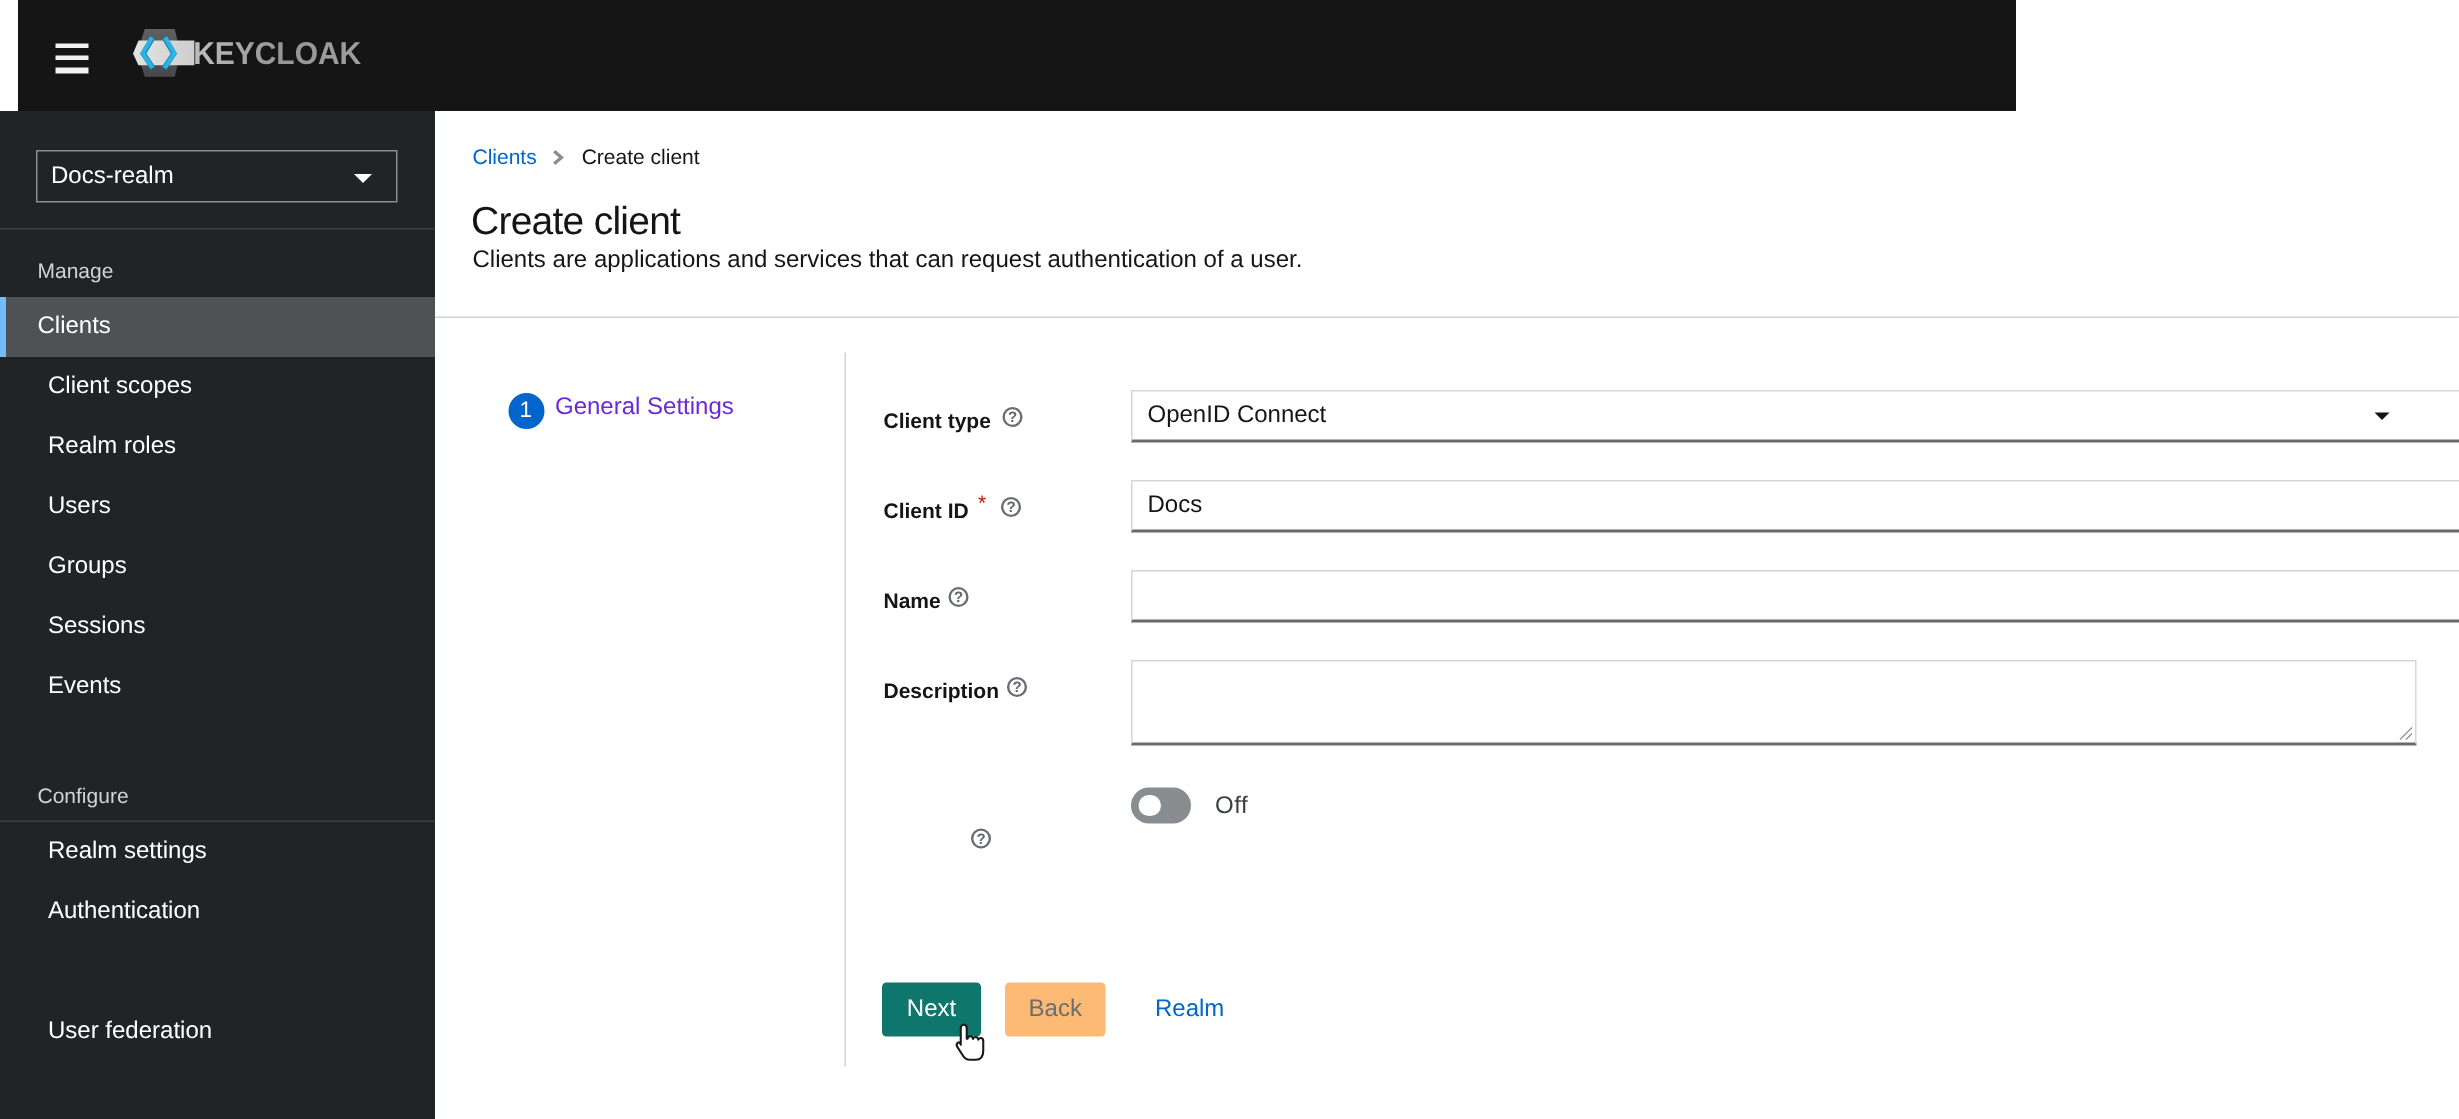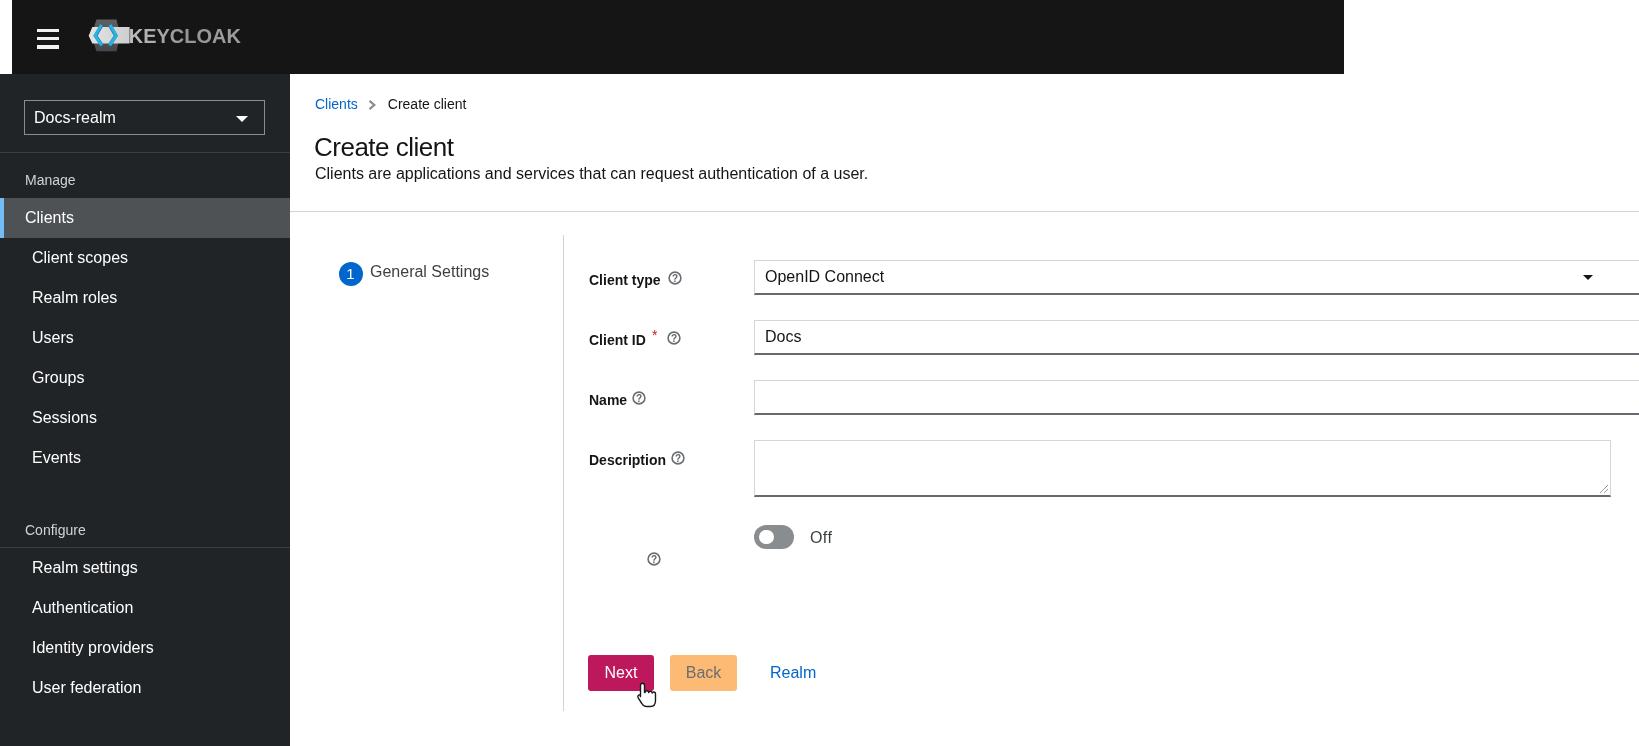--- a/index.html
+++ b/index.html
@@ -30,21 +30,21 @@
   #crumb .lnk { color:#0066cc; }
   #crumb .cur { color:#151515; }
   #title { position:absolute; left:24px; top:58px; font-size:26px; line-height:31px; letter-spacing:-0.5px;
     color:#151515; font-weight:400; }
   #subtitle { position:absolute; left:25px; top:92px; font-size:16px; line-height:16px; color:#151515; }
   #hdiv { position:absolute; left:0; top:137px; width:1349px; height:1px; background:#d2d2d2; }
   #vdiv { position:absolute; left:273px; top:161px; width:1px; height:476px; background:#d2d2d2; }
 
   #stepnum { position:absolute; left:48.5px; top:187.5px; width:24px; height:24px; border-radius:50%;
     background:#0066cc; color:#fff; font-size:15px; line-height:24px; text-align:center; }
-  #steplbl { position:absolute; left:80px; top:189px; font-size:16px; line-height:17px; color:#404040; }
+  #steplbl { position:absolute; left:80px; top:189px; font-size:16px; line-height:17px; color:#6d28d9; }
 
   .flabel { position:absolute; left:299px; font-size:14px; line-height:16px; font-weight:700; color:#151515; }
   .req { color:#c9190b; font-size:14px; font-weight:400; }
   .helpicon { position:absolute; width:14px; height:14px; }
 
   .finput { position:absolute; left:464px; width:1001px; height:35px; background:#fff;
     border:1px solid #d6d6d6; border-bottom:2px solid #66696d;
     font-size:16px; color:#151515; line-height:32px; padding-left:10px; }
   #selcaret { position:absolute; left:1293px; top:201px; width:0; height:0;
     border-left:5px solid transparent; border-right:5px solid transparent;
@@ -53,21 +53,21 @@
     border:1px solid #d6d6d6; border-bottom:2px solid #66696d; }
 
   #toggle { position:absolute; left:464px; top:451px; width:40px; height:24px;
     border-radius:12px; background:#8a8d90; }
   #knob { position:absolute; left:5px; top:4.75px; width:14.5px; height:14.5px;
     border-radius:50%; background:#fff; }
   #offlbl { position:absolute; left:520px; top:455px; font-size:16px; line-height:17px; color:#3c3f42; letter-spacing:0.4px; }
 
   .btn { position:absolute; top:581px; height:36px; border-radius:3px;
     font-size:16px; text-align:center; line-height:36px; }
-  #btnnext { left:298px; width:66px; background:#be185d; color:#fff; }
+  #btnnext { left:298px; width:66px; background:#0f766e; color:#fff; }
   #btnback { left:380px; width:67px; background:#fdba74; color:#6a6e73; }
   #btncancel { position:absolute; left:480px; top:590px; font-size:16px; color:#0066cc; }
 </style>
 </head>
 <body>
 
 <div id="header">
   <div class="hbar" style="top:28.8px"></div>
   <div class="hbar" style="top:36.9px"></div>
   <div class="hbar" style="top:45px"></div>
@@ -105,21 +105,20 @@
   <div class="navitem" style="top:164px">Client scopes</div>
   <div class="navitem" style="top:244px">Users</div>
   <div class="navitem" style="top:204px">Realm roles</div>
   <div class="navitem" style="top:284px">Groups</div>
   <div class="navitem" style="top:324px">Sessions</div>
   <div class="navitem" style="top:364px">Events</div>
   <div class="navtitle" style="top:448px">Configure</div>
   <div class="sdivider" style="top:473px"></div>
   <div class="navitem" style="top:474px">Realm settings</div>
   <div class="navitem" style="top:514px">Authentication</div>
-  <div class="navitem" style="top:554px">Identity providers</div>
   <div class="navitem" style="top:594px">User federation</div>
 </div>
 
 <div id="main">
   <div id="crumb"><span class="lnk">Clients</span><svg width="8" height="10" viewBox="0 0 8 10" style="margin:0 12px 0 10px; vertical-align:-1px;">
         <polyline points="1.5,0.8 6.3,5 1.5,9.2" fill="none" stroke="#8a8d90" stroke-width="2.2"></polyline>
       </svg><span class="cur">Create client</span></div>
   <div id="title">Create client</div>
   <div id="subtitle">Clients are applications and services that can request authentication of a user.</div>
   <div id="hdiv"></div>

